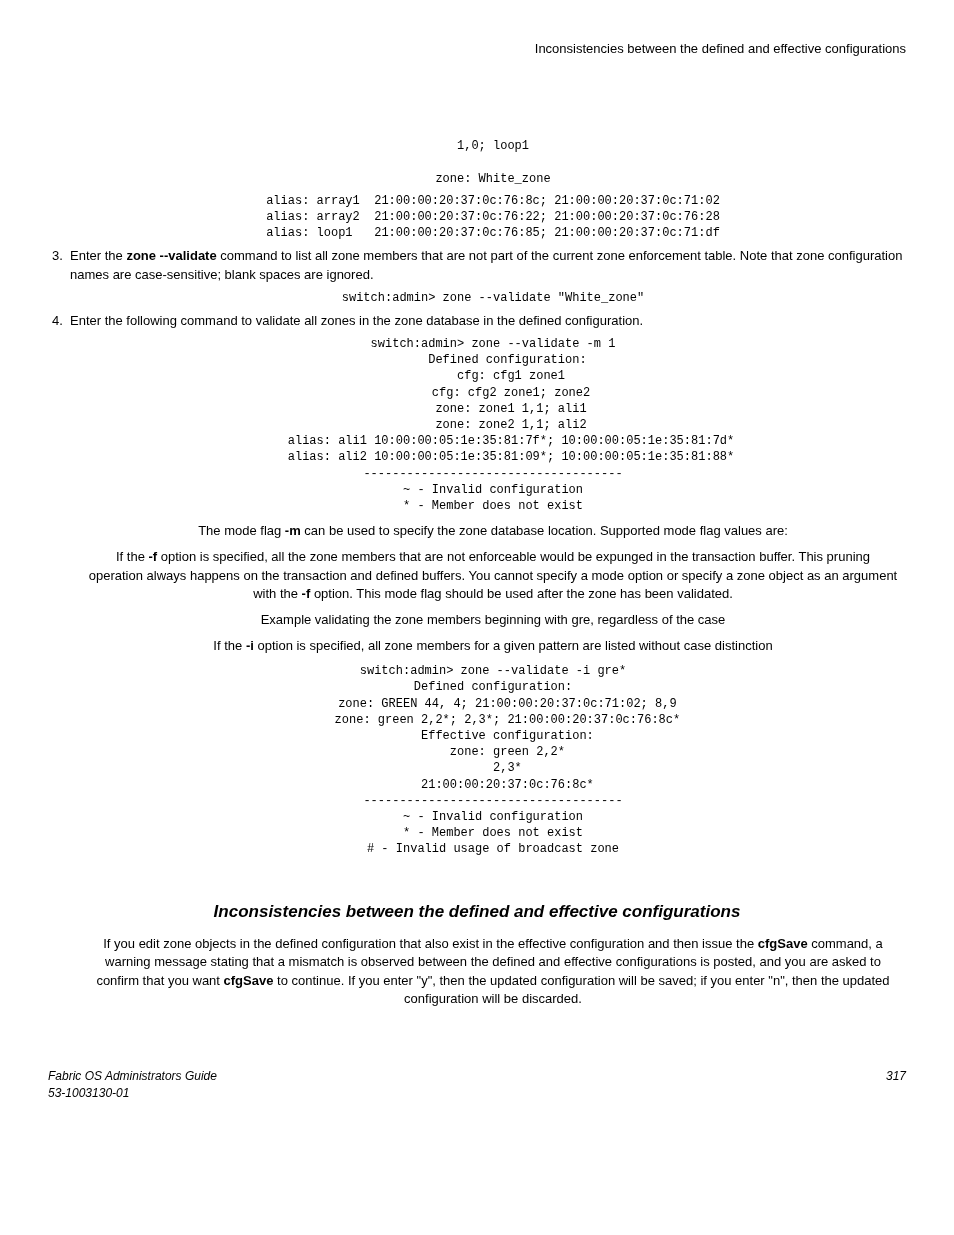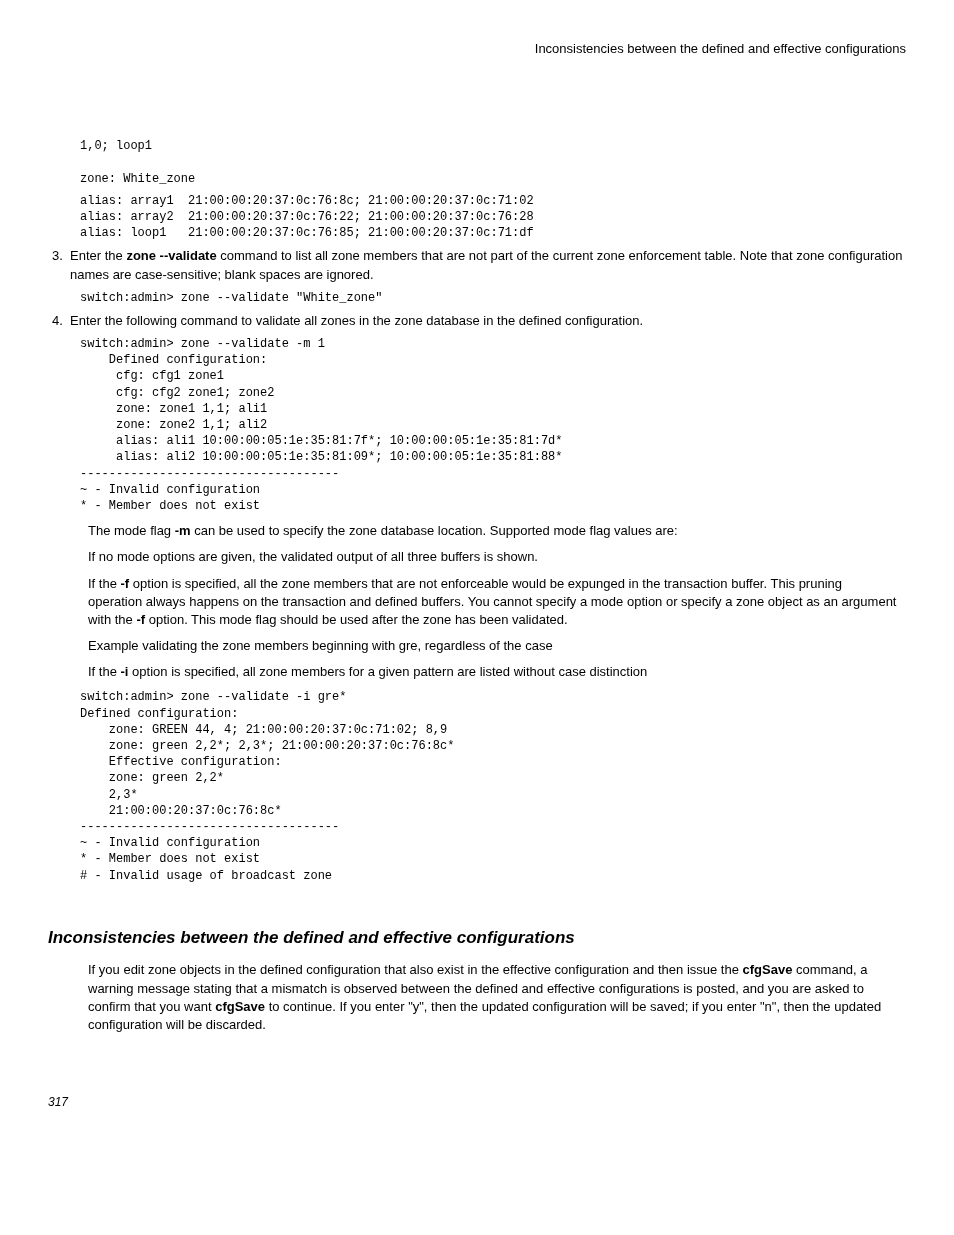--- a/index.html
+++ b/index.html
@@ -20,20 +20,21 @@
   }
   pre {
     font-family: "Courier New", Courier, monospace;
     font-size: 12px;
     white-space: pre;
     margin: 6px 0;
     line-height: 1.35;
   }
   .indent {
     margin-left: 32px;
+    text-align: center;
   }
   .list-row {
     display: flex;
     margin: 4px 0 4px 4px;
   }
   .list-num {
     width: 18px;
     flex: none;
   }
   .list-body {
@@ -109,21 +110,20 @@
      alias: ali2 10:00:00:05:1e:35:81:09*; 10:00:00:05:1e:35:81:88*
 ------------------------------------
 ~ - Invalid configuration
 * - Member does not exist</pre>
 </div>
 
 <div class="indent">
   <p>
     <span>The mode flag </span><span class="bold">-m</span><span> can be used to specify the zone database location. Supported mode flag values are:</span>
   </p>
-  <p>If no mode options are given, the validated output of all three buffers is shown.</p>
   <p>
     <span>If the </span><span class="bold">-f</span><span> option is specified, all the zone members that are not enforceable would be expunged in the transaction buffer. This pruning operation always happens on the transaction and defined buffers. You cannot specify a mode option or specify a zone object as an argument with the </span><span class="bold">-f</span><span> option. This mode flag should be used after the zone has been validated.</span>
   </p>
   <p>Example validating the zone members beginning with gre, regardless of the case</p>
   <p>
     <span>If the </span><span class="bold">-i</span><span> option is specified, all zone members for a given pattern are listed without case distinction</span>
   </p>
   <pre>switch:admin&gt; zone --validate -i gre*
 Defined configuration:
     zone: GREEN 44, 4; 21:00:00:20:37:0c:71:02; 8,9
@@ -140,14 +140,18 @@
 
 <h2 class="section indent">Inconsistencies between the defined and effective configurations</h2>
 
 <div class="indent">
   <p>
     <span>If you edit zone objects in the defined configuration that also exist in the effective configuration and then issue the </span><span class="bold">cfgSave</span><span> command, a warning message stating that a mismatch is observed between the defined and effective configurations is posted, and you are asked to confirm that you want </span><span class="bold">cfgSave</span><span> to continue. If you enter "y", then the updated configuration will be saved; if you enter "n", then the updated configuration will be discarded.</span>
   </p>
 </div>
 
 <div class="footer">
+  <div class="left">
+    <div>Fabric OS Administrators Guide</div>
+    <div>53-1003130-01</div>
+  </div>
   <div class="right">317</div>
 </div>
 
 </body></html>

